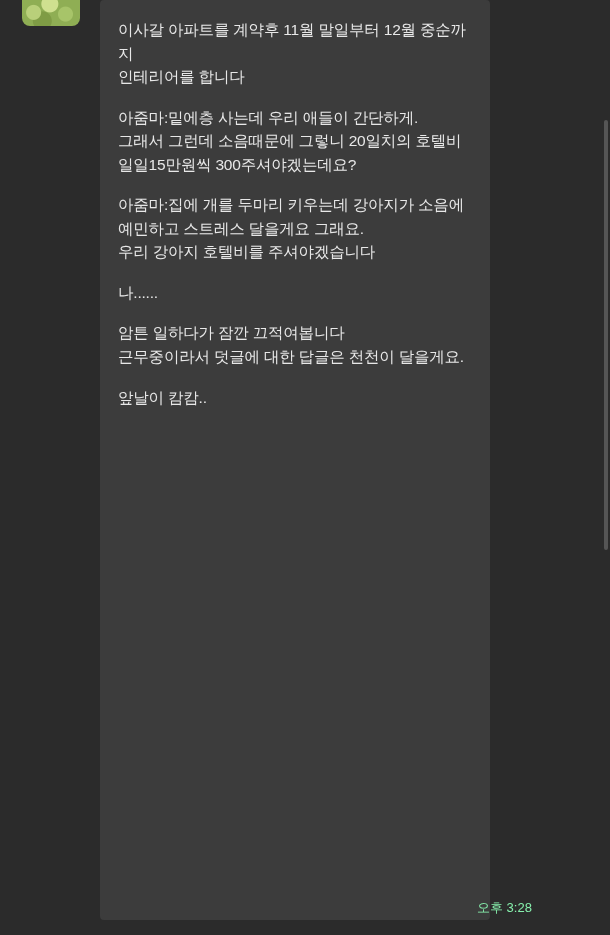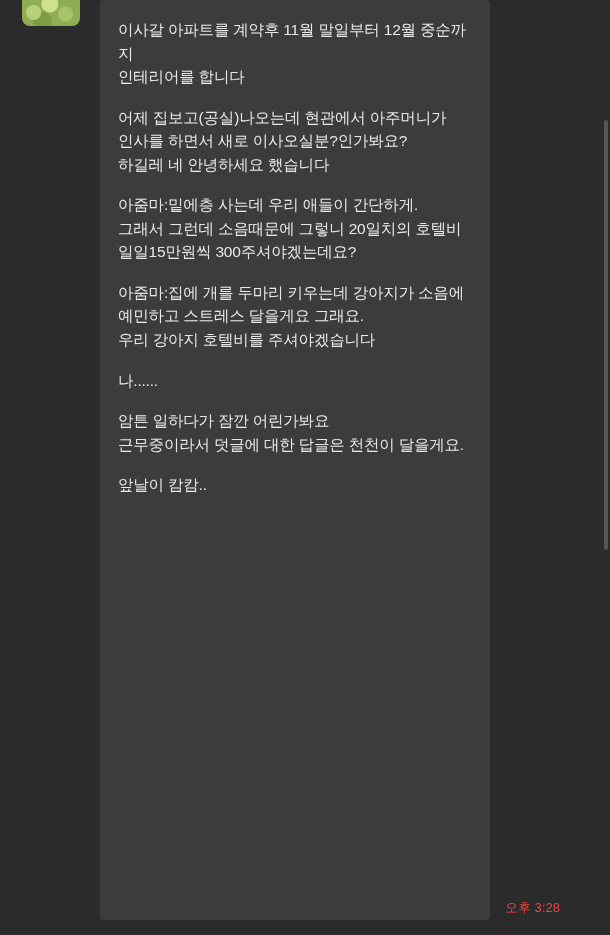--- a/index.html
+++ b/index.html
@@ -61,24 +61,24 @@
   .para {
     margin: 0 0 17px 0;
     white-space: pre-wrap;
     word-break: break-all;
   }
   .para:last-child {
     margin-bottom: 0;
   }
   .timestamp {
     position: absolute;
-    left: 505px;
+    left: 477px;
     top: 899px;
     font-size: 13px;
-    color: #ef4444;
+    color: #86efac;
     white-space: nowrap;
   }
   .right-rail {
     position: absolute;
     right: 0;
     top: 0;
     width: 18px;
     height: 935px;
     background: #2b2b2b;
   }
@@ -105,30 +105,27 @@
 
 <div class="screen">
 
   <div class="left-rail">
     <div class="avatar"></div>
   </div>
 
   <div class="bubble">
     <p class="para">이사갈 아파트를 계약후 11월 말일부터 12월 중순까지
 인테리어를 합니다</p>
-    <p class="para">어제 집보고(공실)나오는데 현관에서 아주머니가
-인사를 하면서 새로 이사오실분?인가봐요?
-하길레 네 안녕하세요 했습니다</p>
     <p class="para">아줌마:밑에층 사는데 우리 애들이 간단하게.
 그래서 그런데 소음때문에 그렇니 20일치의 호텔비 일일15만원씩 300주셔야겠는데요?</p>
     <p class="para">아줌마:집에 개를 두마리 키우는데 강아지가 소음에
 예민하고 스트레스 달을게요 그래요.
 우리 강아지 호텔비를 주셔야겠습니다</p>
     <p class="para">나......</p>
-    <p class="para">암튼 일하다가 잠깐 어린가봐요
+    <p class="para">암튼 일하다가 잠깐 끄적여봅니다
 근무중이라서 덧글에 대한 답글은 천천이 달을게요.</p>
     <p class="para">앞날이 캄캄..</p>
   </div>
 
   <div class="timestamp">오후 3:28</div>
 
   <div class="right-rail">
     <div class="scrollbar-track">
       <div class="scrollbar-thumb"></div>
     </div>

